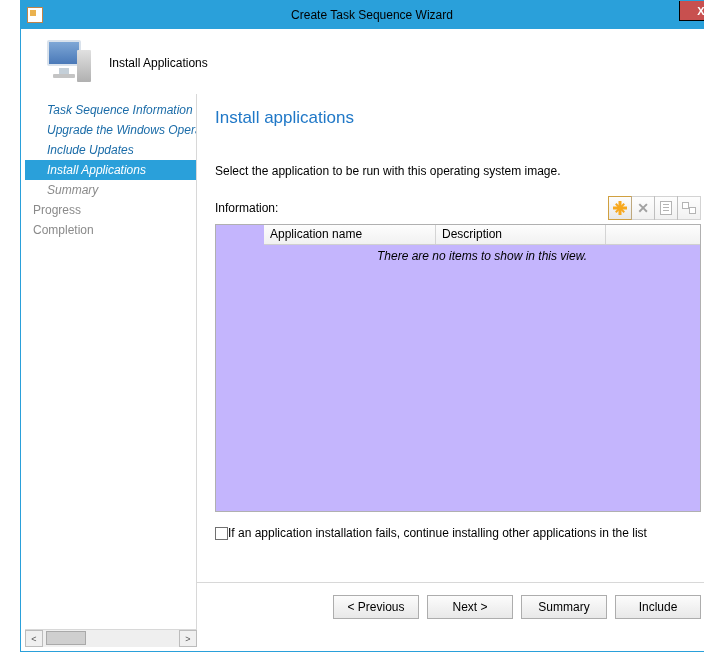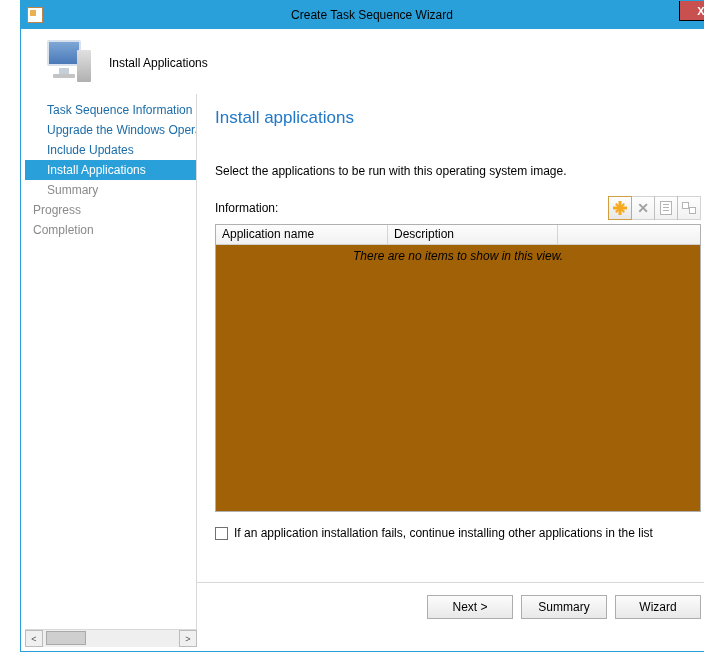--- a/index.html
+++ b/index.html
@@ -137,21 +137,21 @@
   .sidebar-item {
     height: 20px;
     line-height: 20px;
     font-size: 12px;
     color: #1b6ca8;
     white-space: nowrap;
     overflow: hidden;
     cursor: pointer;
   }
   .sidebar-item.level0 { padding-left: 8px; }
-  .sidebar-item.level1 { padding-left: 22px; }
+  .sidebar-item.level1 { padding-left: 22px; font-style: italic; }
   .sidebar-item.selected {
     background: #2aa0da;
     color: #fff;
   }
   .sidebar-item.disabled {
     color: #8a8a8a;
     cursor: default;
   }
   .sidebar-scroll {
     position: absolute;
@@ -255,22 +255,23 @@
   .props-icon::before{content:"";position:absolute;top:2px;left:2px;right:2px;height:1px;background:#777;box-shadow:0 3px 0 #777,0 6px 0 #777;}
   .deps-icon {
     width:14px;height:12px;position:relative;
   }
   .deps-icon::before{content:"";position:absolute;left:0;top:0;width:5px;height:5px;border:1px solid #777;background:#fff;}
   .deps-icon::after{content:"";position:absolute;right:0;bottom:0;width:5px;height:5px;border:1px solid #777;background:#fff;}
 
   .listview {
     border: 1px solid #b0b0b0;
     height: 288px;
-    background: #a16207;
-    position: relative;
+    background: #c4b5fd;
+    position: relative;
+    padding-left: 48px;
   }
   .lv-header {
     display: flex;
     height: 20px;
     border-bottom: 1px solid #d0d0d0;
     background: #fff;
   }
   .lv-col {
     border-right: 1px solid #d4d4d4;
     padding: 2px 6px;
@@ -285,21 +286,20 @@
     text-align: center;
     padding-top: 4px;
     font-size: 12px;
     color: #000;
     font-style: italic;
   }
   .checkbox-row {
     display: flex;
     align-items: center;
     margin-top: 14px;
-    gap: 6px;
     font-size: 12px;
   }
   .checkbox {
     width: 13px;
     height: 13px;
     border: 1px solid #707070;
     background: #fff;
   }
   .button-bar {
     position: absolute;
@@ -359,21 +359,21 @@
         <div class="sidebar-item level1">Upgrade the Windows Operating System</div>
         <div class="sidebar-item level1">Include Updates</div>
         <div class="sidebar-item level1 selected">Install Applications</div>
         <div class="sidebar-item level1 disabled">Summary</div>
         <div class="sidebar-item level0 disabled">Progress</div>
         <div class="sidebar-item level0 disabled">Completion</div>
       </div>
 
       <div class="main-panel">
         <div class="panel-title">Install applications</div>
-        <div class="instruction">Select the applications to be run with this operating system image.</div>
+        <div class="instruction">Select the application to be run with this operating system image.</div>
 
         <div class="apps-row">
           <div class="apps-label">Information:</div>
           <div class="toolbar">
             <div class="tool-btn first">
               <div class="starburst">
                   <span class="diag1"></span>
                   <span class="diag2"></span>
                 </div>
             </div>
@@ -399,23 +399,24 @@
         </div>
 
         <div class="checkbox-row">
           <div class="checkbox"></div>
           <span>If an application installation fails, continue installing other applications in the list</span>
         </div>
 
         <div class="divider"></div>
 
         <div class="button-bar">
+          <div class="wiz-btn">&lt; Previous</div>
           <div class="wiz-btn">Next &gt;</div>
           <div class="wiz-btn">Summary</div>
-          <div class="wiz-btn">Wizard</div>
+          <div class="wiz-btn">Include</div>
         </div>
       </div>
 
     </div>
 
     <div class="sidebar-scroll">
       <div class="sb-btn">
         <span>&lt;</span>
       </div>
       <div class="sb-track">

